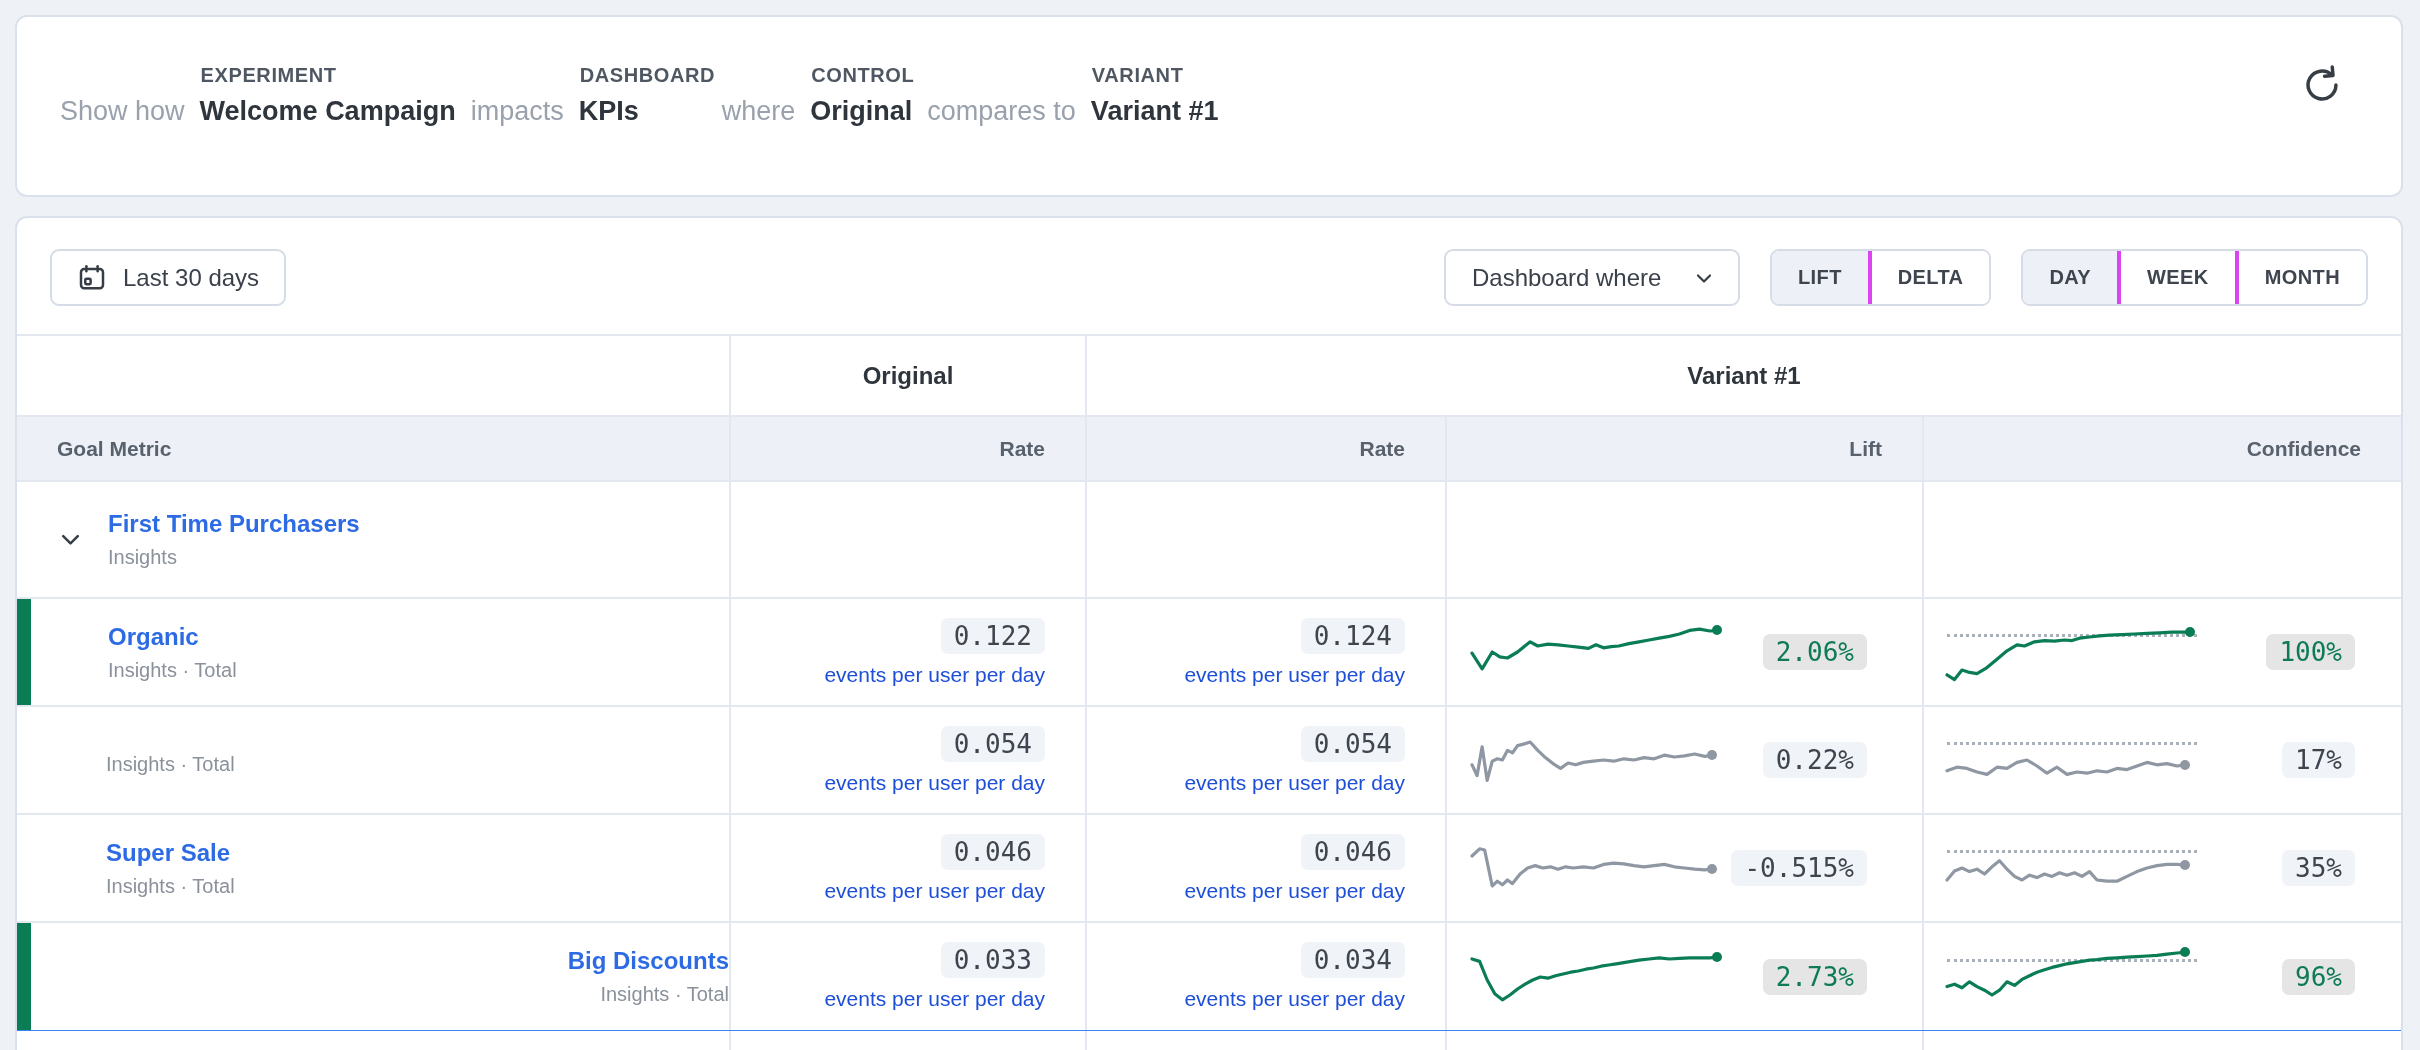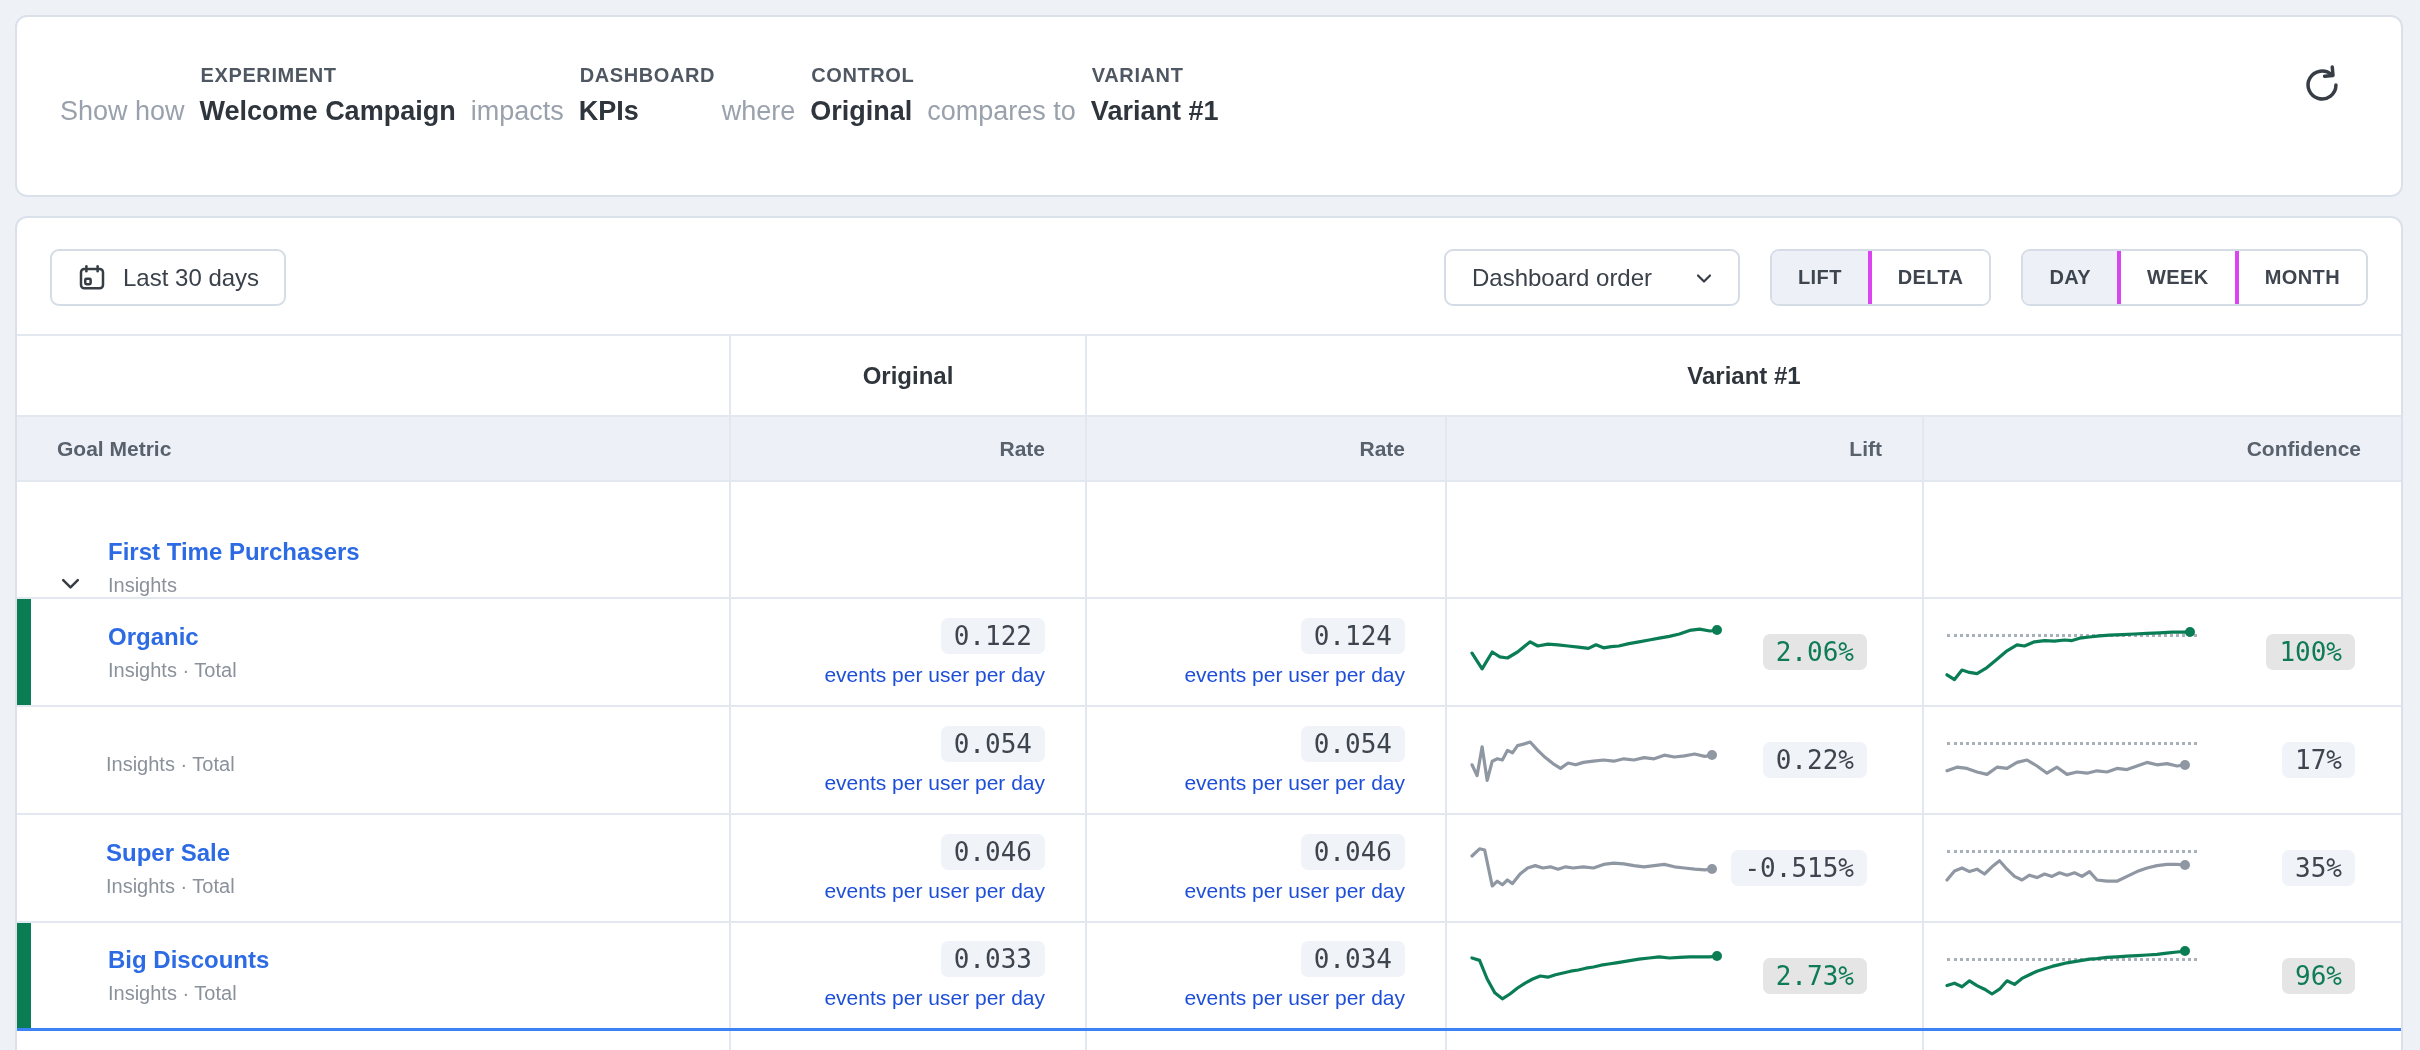--- a/index.html
+++ b/index.html
@@ -63,35 +63,35 @@
   .table{position:absolute;top:116px;left:0;width:2384px;border-top:2px solid #e3e8f0;}
   .tr{
     display:grid;grid-template-columns:712px 356px 360px 477px 479px;
     border-bottom:2px solid #e3e8f0;box-sizing:border-box;position:relative;
     background:#fff;
   }
   .tr.thead-groups{grid-template-columns:712px 356px 1316px;height:81px;}
   .tr.thead-cols{height:65px;background:#edf1f7;}
   .tr.group-row{height:117px;}
   .tr.metric-row{height:108px;}
-  .tr.metric-row.last{border-bottom:3px solid #3b82f6;}
+  .tr.metric-row.last{border-bottom:1px solid #3b82f6;text-align:right;}
   .tr.partial{height:23px;border-bottom:none;}
   .td{border-left:2px solid #e3e8f0;box-sizing:border-box;min-width:0;}
   .td:first-child{border-left:none;}
   .group-head{
     display:flex;align-items:center;justify-content:center;
     font-size:24px;font-weight:700;color:#2f353c;
   }
   .col-head{
     display:flex;align-items:center;font-size:21px;font-weight:700;color:#58616c;
   }
   .col-head.left{padding-left:40px;}
   .col-head.right{justify-content:flex-end;padding-right:40px;}
 
-  .goal-cell{display:flex;align-items:flex-end;padding-left:40px;gap:24px;}
+  .goal-cell{display:flex;align-items:center;padding-left:40px;gap:24px;}
   .goal-cell .stack,.metric-stack{display:flex;flex-direction:column;justify-content:center;}
   .metric-cell{display:flex;flex-direction:column;justify-content:center;padding-left:89px;}
   .metric-link{font-size:24px;font-weight:700;color:#2d6be5;cursor:pointer;}
   .metric-sub{font-size:20px;color:#8a919b;margin-top:8px;}
   .chev{display:flex;align-items:center;}
 
   .rate-cell{
     display:flex;flex-direction:column;align-items:flex-end;justify-content:center;
     gap:9px;padding-right:40px;
   }
@@ -152,21 +152,21 @@
       <svg width="30" height="30" viewBox="0 0 24 24" fill="none" stroke="#363d45" stroke-width="2" stroke-linecap="round" stroke-linejoin="round">
         <rect x="3.2" y="4.8" width="17.6" height="15.4" rx="2.6"></rect>
         <line x1="7.5" y1="2.6" x2="7.5" y2="6.6"></line>
         <line x1="16.5" y1="2.6" x2="16.5" y2="6.6"></line>
         <rect x="6.6" y="12.6" width="4.3" height="4.3" rx="0.9"></rect>
       </svg>
       <span>Last 30 days</span>
     </div>
     <div class="toolbar-right">
       <div class="btn btn-dropdown">
-        <span>Dashboard order</span>
+        <span>Dashboard where</span>
         <svg width="24" height="24" viewBox="0 0 24 24" fill="none" stroke="#363d45" stroke-width="2.2" stroke-linecap="round" stroke-linejoin="round">
           <polyline points="6,9.5 12,15.5 18,9.5"></polyline>
         </svg>
       </div>
       <div class="segmented">
         <div class="segment selected">LIFT</div>
         <div class="segment">DELTA</div>
       </div>
       <div class="segmented">
         <div class="segment selected">DAY</div>

